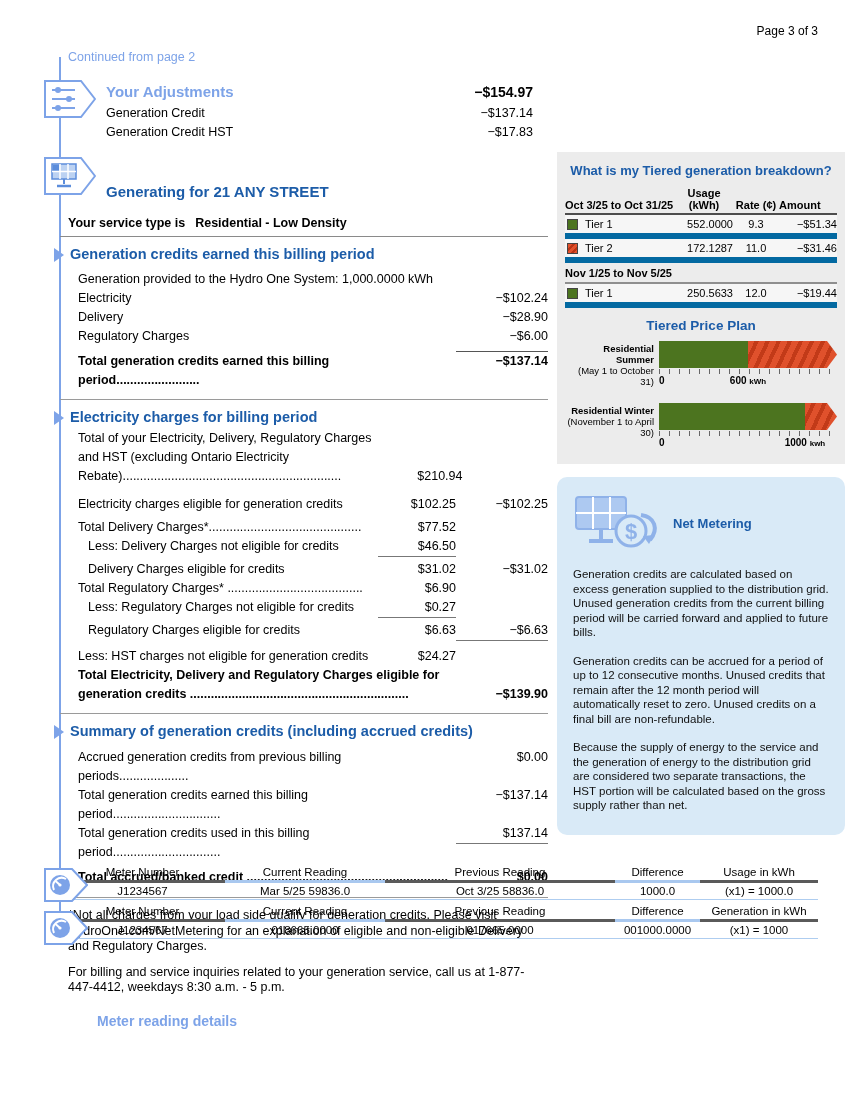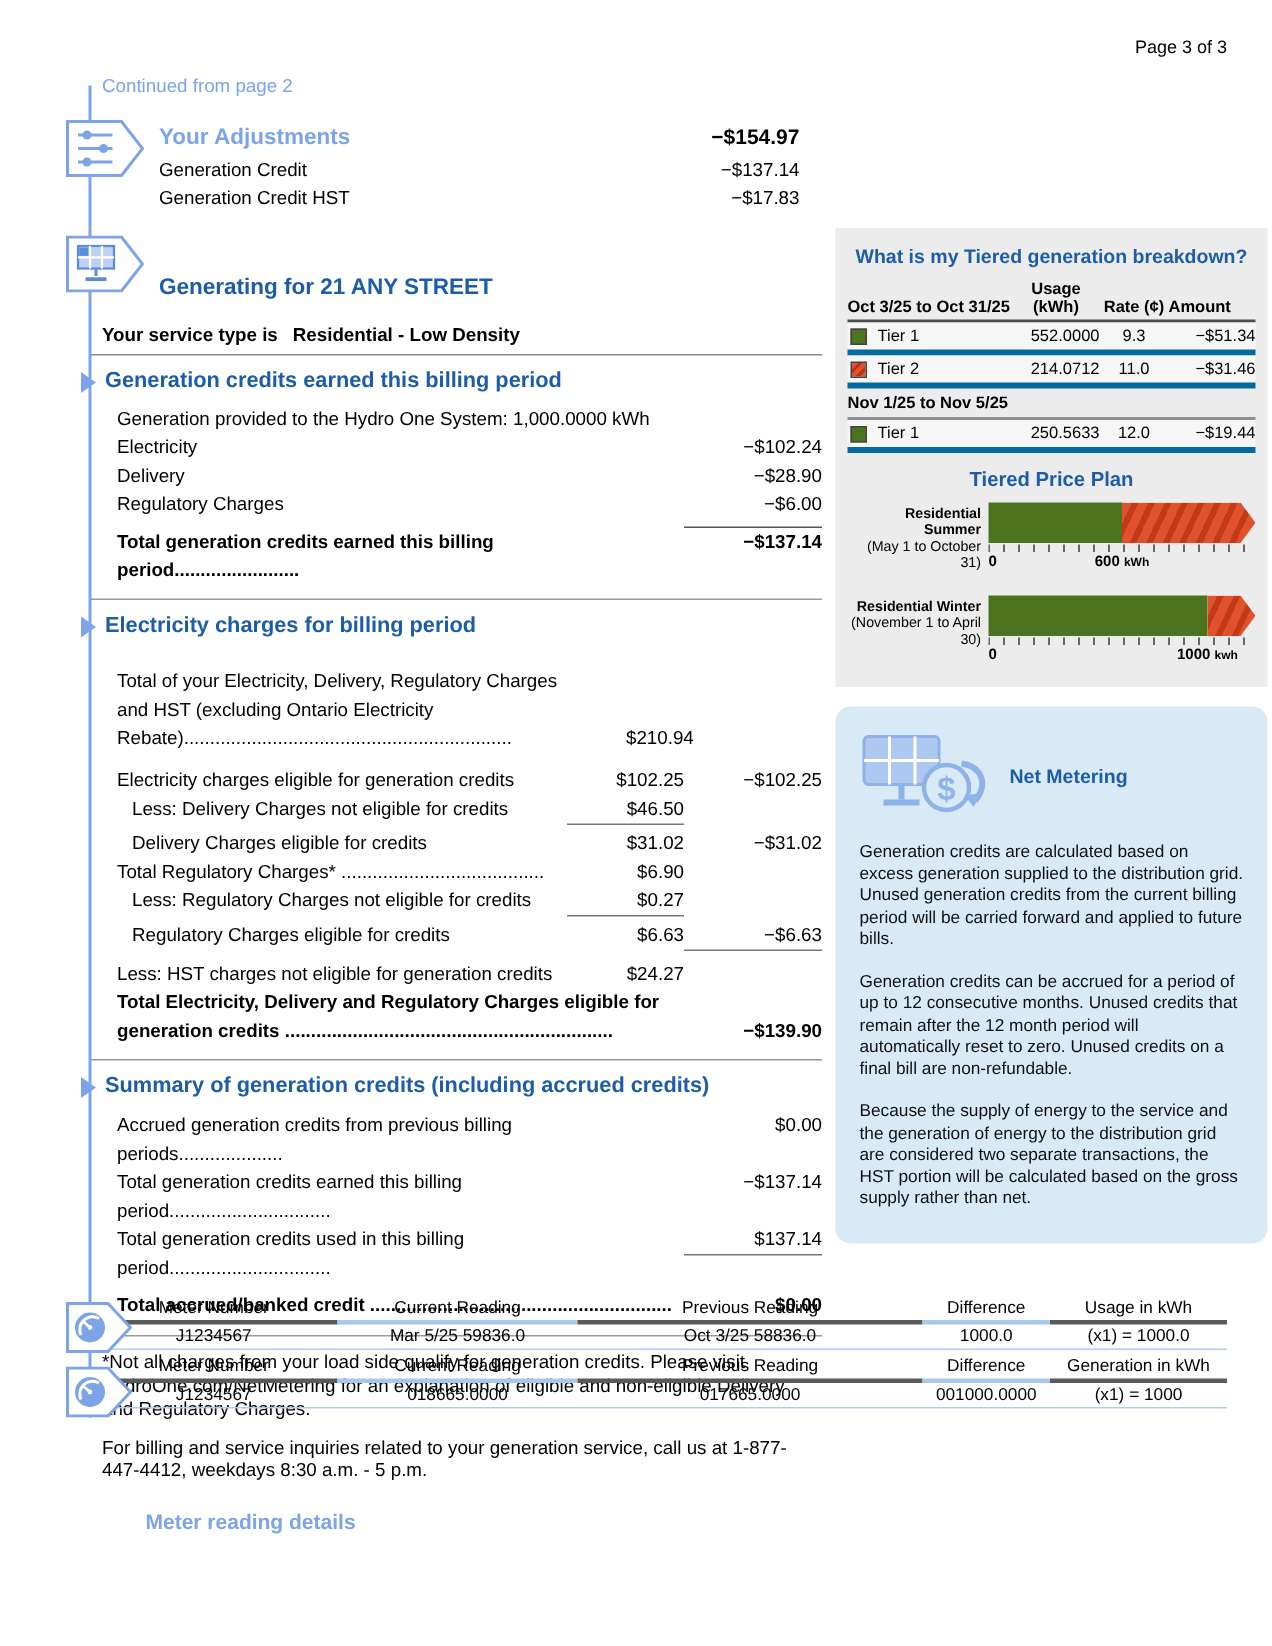--- a/index.html
+++ b/index.html
@@ -65,21 +65,21 @@
 
   
   .sidebar { position:absolute; left:557px; top:152px; width:288px; }
   .graybox { background:#ececec; padding:8px 8px 10px; }
   .gb-title { text-align:center; color:#1c5ca8; font-size:13px; font-weight:bold; margin:3px 0 10px; }
 
   .ttable { font-size:11px; }
   .thead { display:flex; align-items:flex-end; border-bottom:2px solid #4d4d4d; padding-bottom:2px; font-weight:bold; }
   .thead .c1 { flex:1; } .thead .c2 { width:58px; text-align:center; line-height:11.5px; }
   .thead .c3 { width:46px; text-align:center; } .thead .c4 { width:58px; text-align:left; }
-  .trow { display:flex; align-items:center; background:#f6f6f6; border-bottom:4px solid #0369a1; padding:3px 0; }
+  .trow { display:flex; align-items:center; background:#f6f6f6; border-bottom:6px solid #0369a1; padding:3px 0; }
   .trow .c1 { flex:1; display:flex; align-items:center; }
   .trow .c2 { width:58px; text-align:right; } .trow .c3 { width:46px; text-align:center; }
   .trow .c4 { width:58px; text-align:right; }
   .tsub { font-weight:bold; padding:4px 0 3px; border-bottom:2px solid #8f8f8f; }
   .sw { display:inline-block; width:11px; height:11px; border:1px solid #444; margin:0 7px 0 2px; }
   .sw.green { background:#4c741f; }
   .sw.red { background:repeating-linear-gradient(135deg,#e2512c 0 3px,#b93415 3px 5px); }
 
   .chart-title { text-align:center; color:#1c5ca8; font-size:13.5px; font-weight:bold; margin:10px 0 8px; }
   .crow { display:flex; margin-bottom:15px; }
@@ -182,29 +182,34 @@
     <div class="mrow bold topline-r" style="margin-top:5px;">
       <span class="lbl">Total generation credits earned this billing period........................</span>
       <span class="rcol">−$137.14</span>
     </div>
     <hr class="rule2" style="margin-top:9px;">
 
     <div class="sect">
       <span class="tri"></span>
       <span>Electricity charges for billing period</span>
     </div>
-    <div class="mrow bottom" style="margin-top:20px;">
+    <div class="mrow bottom" style="margin-top:4px;">
       <span class="lbl narrow">Total of your Electricity, Delivery, Regulatory Charges and HST (excluding Ontario Electricity Rebate)...............................................................</span>
       <span class="mcol">$210.94</span>
       <span class="rcol"></span>
     </div>
     <div class="mrow" style="margin-top:9px;">
       <span class="lbl">Electricity charges eligible for generation credits</span>
       <span class="mcol">$102.25</span>
       <span class="rcol">−$102.25</span>
+    </div>
+    <div class="mrow" style="margin-top:4px;">
+      <span class="lbl">Total Delivery Charges*............................................</span>
+      <span class="mcol">$77.52</span>
+      <span class="rcol"></span>
     </div>
     <div class="mrow ind uline-m">
       <span class="lbl">Less: Delivery Charges not eligible for credits</span>
       <span class="mcol">$46.50</span>
       <span class="rcol"></span>
     </div>
     <div class="mrow ind" style="margin-top:3px;">
       <span class="lbl">Delivery Charges eligible for credits</span>
       <span class="mcol">$31.02</span>
       <span class="rcol">−$31.02</span>
@@ -349,21 +354,21 @@
             </span>
           <span class="c2">552.0000</span>
           <span class="c3">9.3</span>
           <span class="c4">−$51.34</span>
         </div>
         <div class="trow">
           <span class="c1">
               <span class="sw red"></span>
               <span>Tier 2</span>
             </span>
-          <span class="c2">214.0712</span>
+          <span class="c2">172.1287</span>
           <span class="c3">11.0</span>
           <span class="c4">−$31.46</span>
         </div>
         <div class="tsub">Nov 1/25 to Nov 5/25</div>
         <div class="trow">
           <span class="c1">
               <span class="sw green"></span>
               <span>Tier 1</span>
             </span>
           <span class="c2">250.5633</span>

